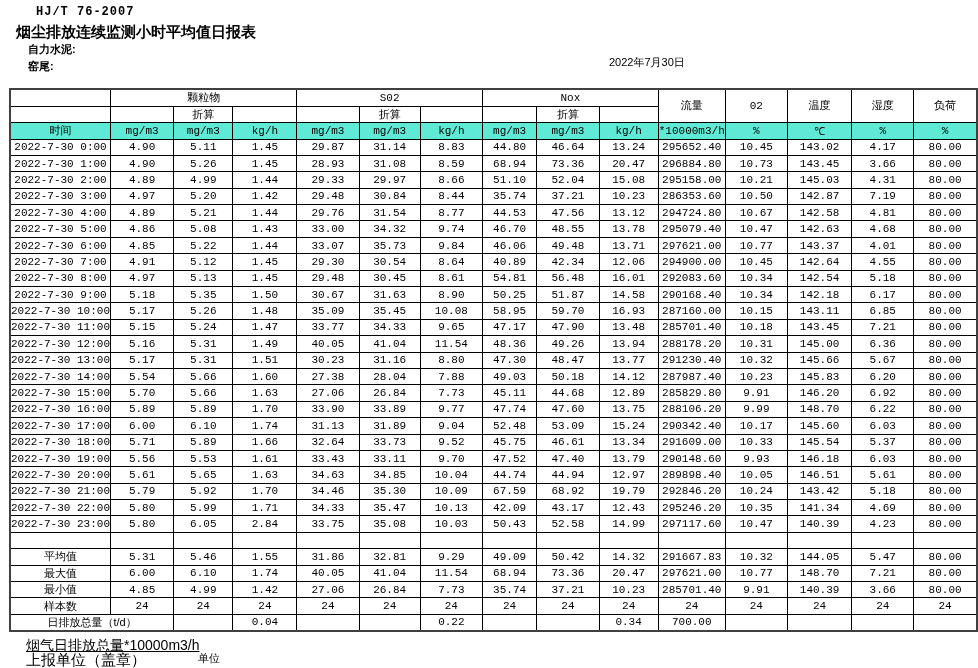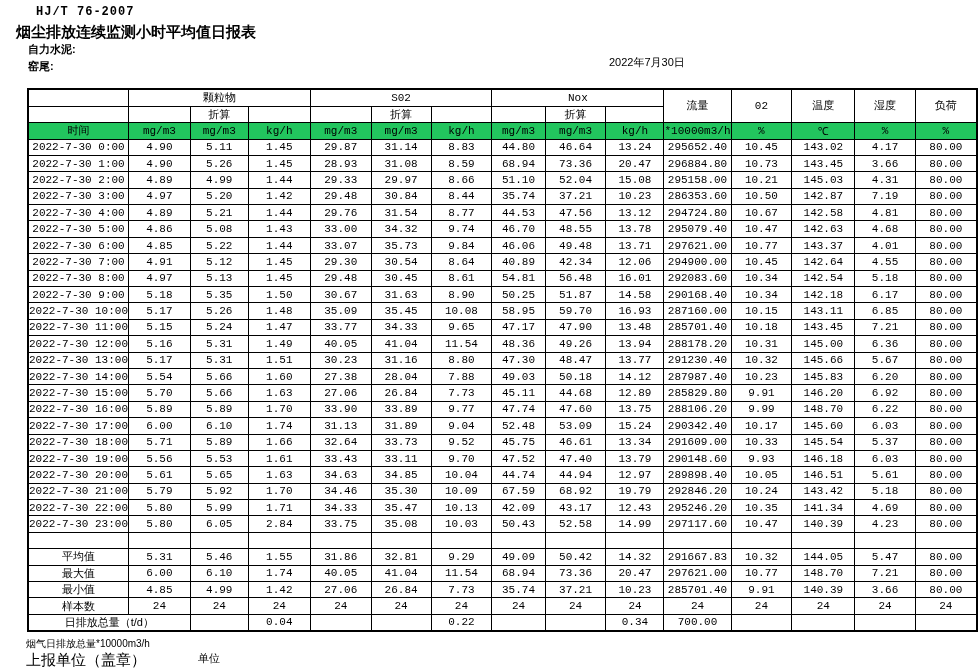--- a/index.html
+++ b/index.html
@@ -10,35 +10,34 @@
   }
   .abs{position:absolute;white-space:nowrap;padding-left:16px;}
   .std-code{left:20px;top:5px;font-size:12px;font-weight:bold;letter-spacing:1px;font-family:"Liberation Mono","DejaVu Sans Mono",monospace;}
   .doc-title{left:0;top:23px;width:957px;text-align:left;font-size:15px;font-weight:bold;}
   .company{left:12px;top:42px;font-size:11px;font-weight:bold;}
   .location{left:12px;top:59px;font-size:11px;font-weight:bold;}
   .date{left:593px;top:55px;font-size:11px;}
   table.report{
     position:absolute;left:9px;top:88px;
     border-collapse:collapse;table-layout:fixed;
-    border:2px solid #000000;
-    margin-left:18px;
+    border:2px solid #404040;
   }
   table.report td{
     border:1px solid #000;
     text-align:center;vertical-align:middle;
     padding:0;overflow:hidden;white-space:nowrap;
     font-size:11px;
   }
   tr.hr1{height:17px;} tr.hr2{height:15px;} tr.hr3{height:17px;}
   tr.dr{height:16.4px;}
   td.mono{font-family:"Liberation Mono","DejaVu Sans Mono",monospace;font-size:10px;}
-  tr.green td{background:#22c55e;font-family:Liberation Mono, monospace;}
+  tr.green td{background:#5eead4;font-family:Liberation Mono, monospace;}
   td.left{text-align:left;padding-left:3px;}
-  .foot1{left:10px;top:637px;font-size:10px;}
+  .foot1{left:10px;top:637px;font-size:14px;text-decoration:underline;}
   .foot2{left:10px;top:651px;font-size:15px;}
   .foot3{left:182px;top:651px;font-size:11px;}
 </style>
 </head>
 <body>
 
 <div class="abs std-code">HJ/T 76-2007</div>
 <div class="abs doc-title">烟尘排放连续监测小时平均值日报表</div>
 <div class="abs company">自力水泥:</div>
 <div class="abs location">窑尾:</div>

